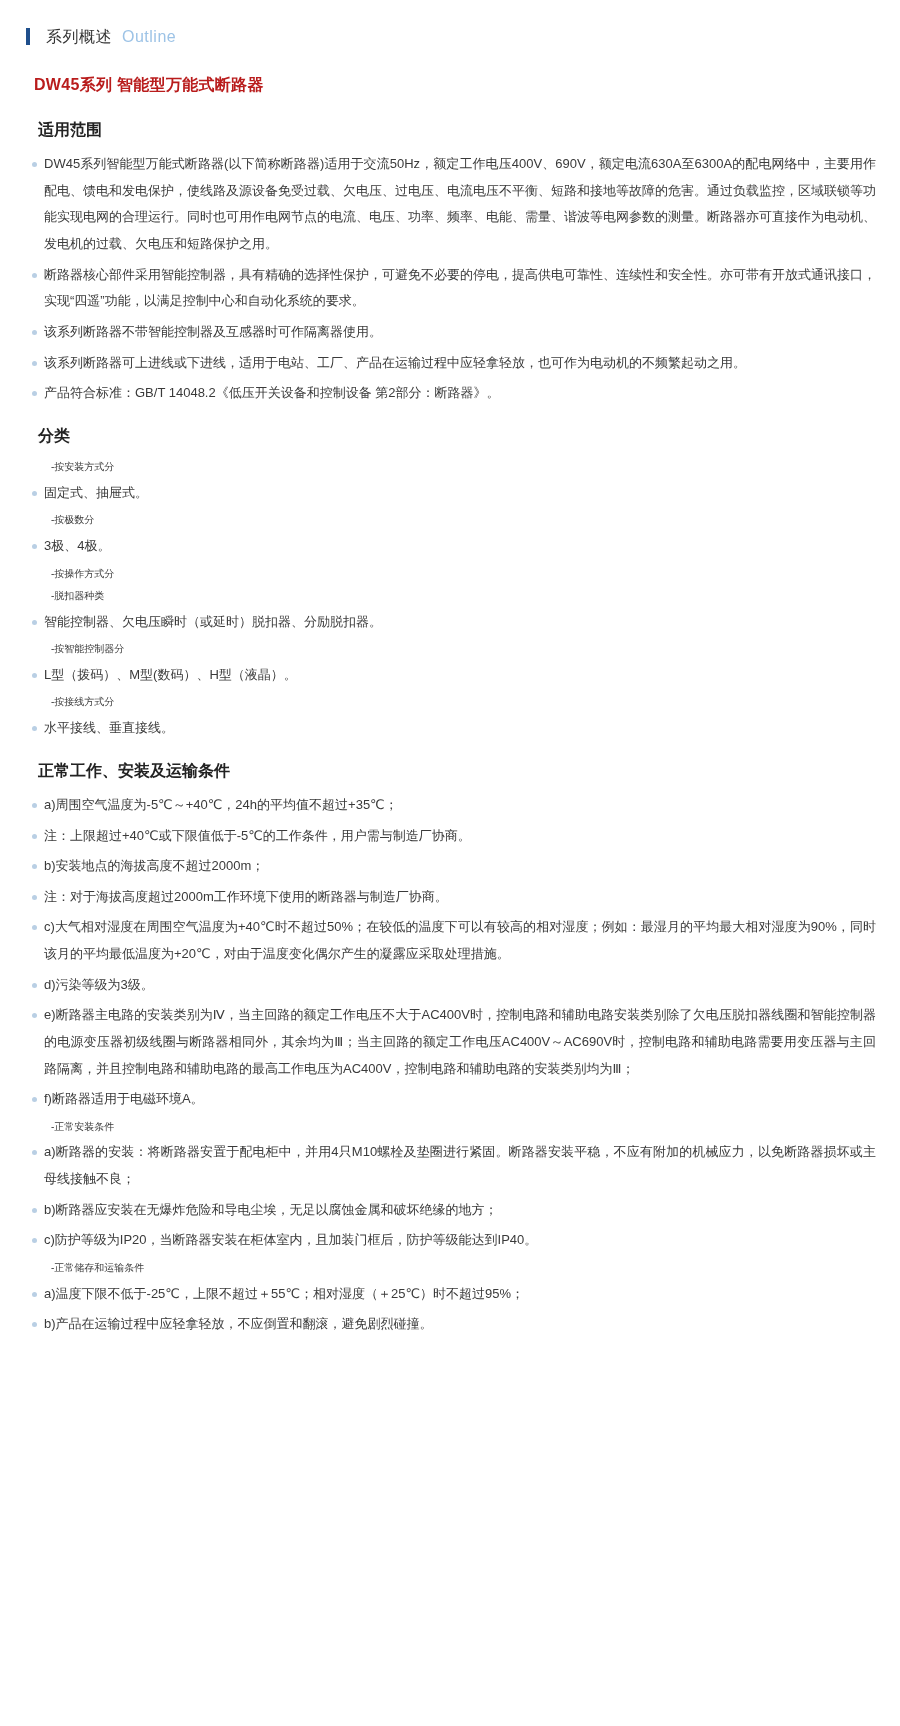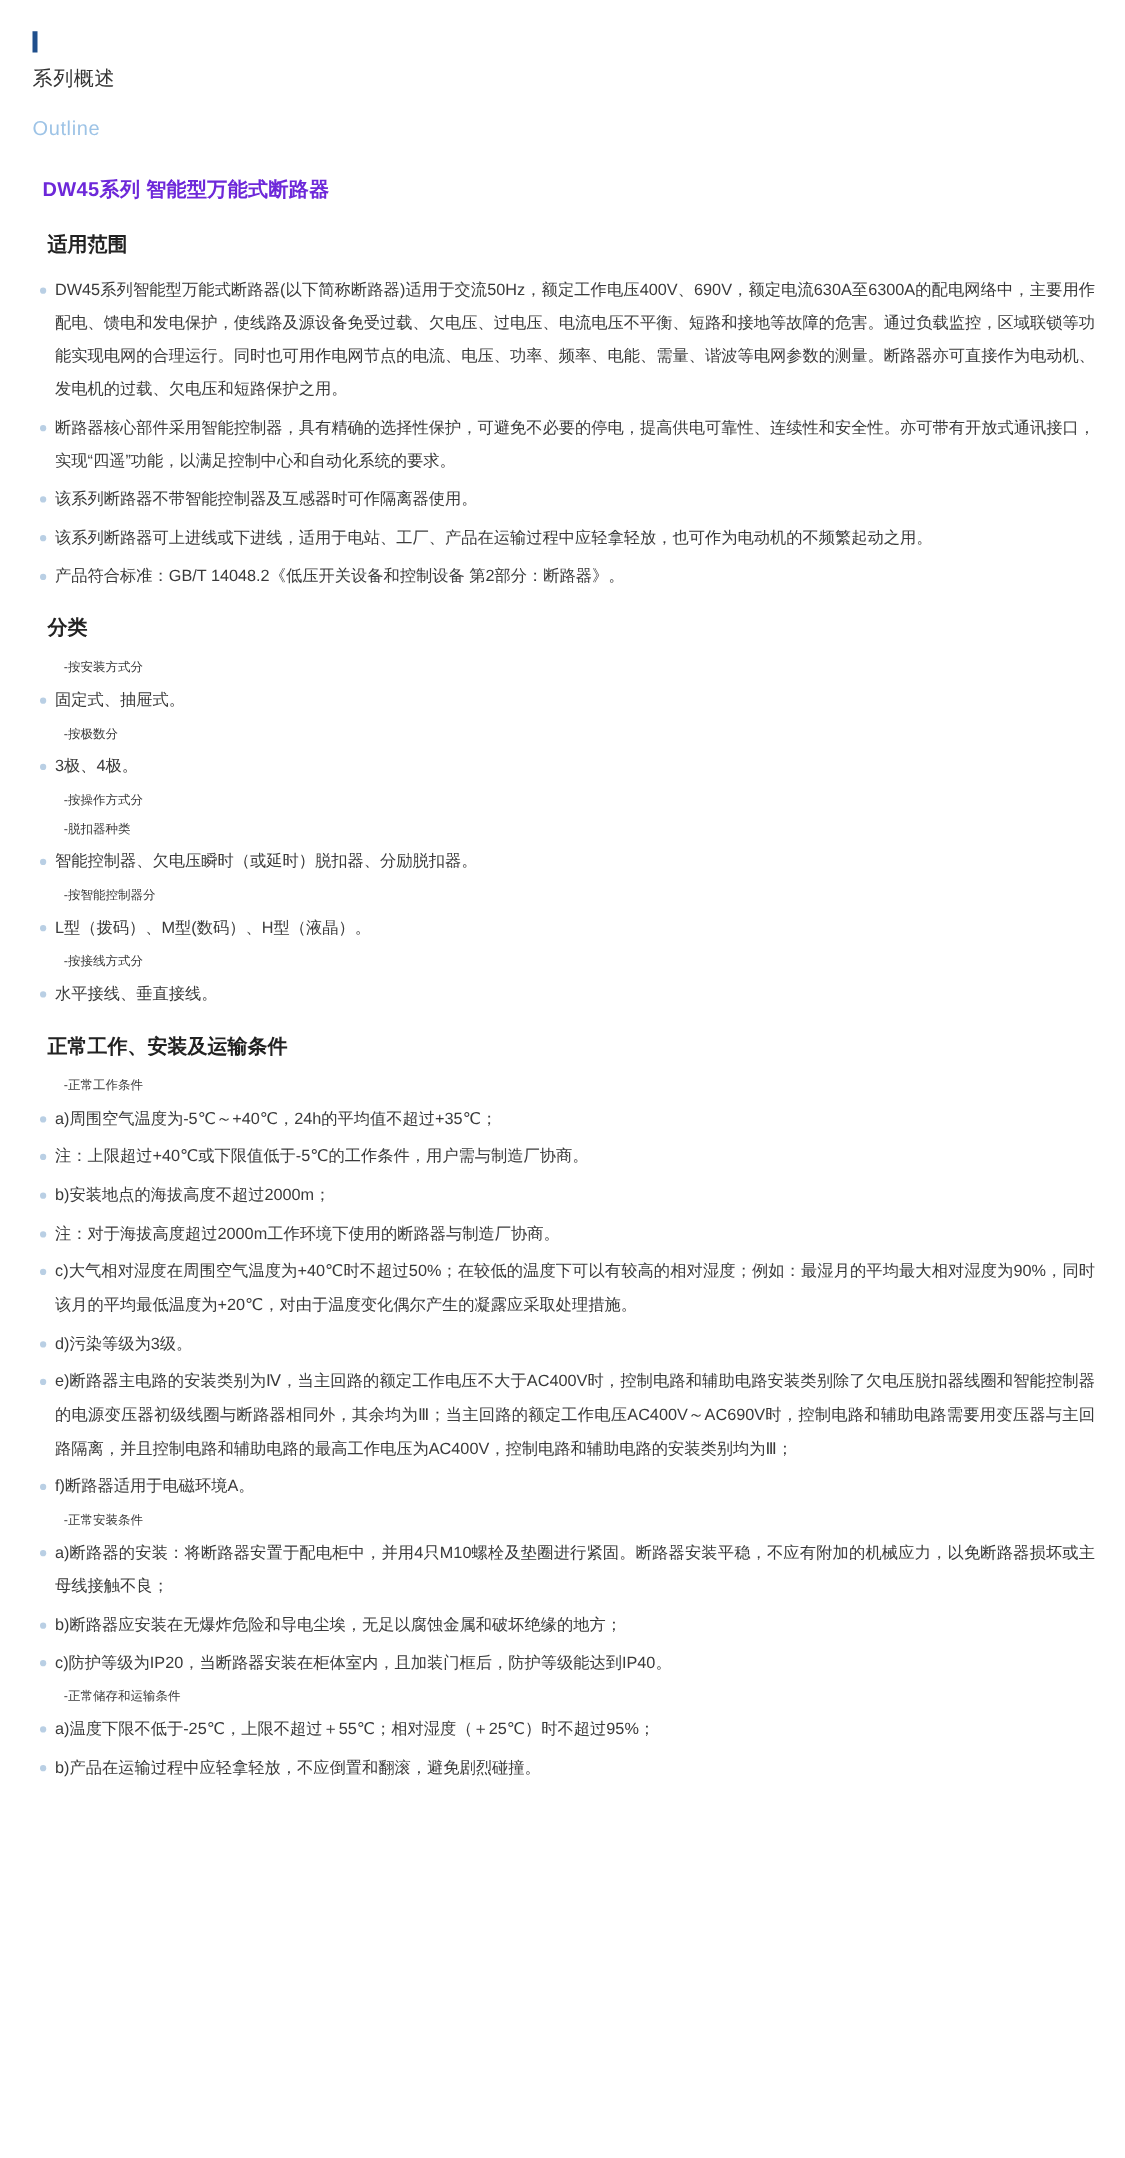--- a/index.html
+++ b/index.html
@@ -21,21 +21,20 @@
     padding: 22px 24px 20px 24px;
   }
 
   
   .section-header {
     display: flex;
     align-items: baseline;
     gap: 10px;
     padding-left: 2px;
     margin-bottom: 18px;
-    flex-direction: column;
   }
   .section-header .bar {
     width: 4px;
     height: 17px;
     background: #1f4f8c;
     display: inline-block;
     position: relative;
     top: 3px;
     margin-right: 6px;
   }
@@ -48,21 +47,21 @@
     font-size: 16px;
     color: #9dc3e6;
     letter-spacing: .5px;
     text-align: right;
   }
 
   
   .product-title {
     font-size: 16px;
     font-weight: bold;
-    color: #6d28d9;
+    color: #b91c1c;
     margin: 10px 0 14px 10px;
     letter-spacing: .3px;
   }
 
   
   .sub-heading {
     font-size: 16px;
     font-weight: bold;
     color: #222222;
     margin: 14px 0 6px 14px;
@@ -164,21 +163,20 @@
           <div class="bullet-text">L型（拨码）、M型(数码）、H型（液晶）。</div>
         </div>
         <div class="plain-row">-按接线方式分</div>
         <div class="bullet-row">
           <span class="bullet-dot"></span>
           <div class="bullet-text">水平接线、垂直接线。</div>
         </div>
       </div>
       <div class="block">
         <div class="sub-heading">正常工作、安装及运输条件</div>
-        <div class="plain-row">-正常工作条件</div>
         <div class="bullet-row">
           <span class="bullet-dot"></span>
           <div class="bullet-text">a)周围空气温度为-5℃～+40℃，24h的平均值不超过+35℃；</div>
         </div>
         <div class="bullet-row">
           <span class="bullet-dot"></span>
           <div class="bullet-text">注：上限超过+40℃或下限值低于-5℃的工作条件，用户需与制造厂协商。</div>
         </div>
         <div class="bullet-row">
           <span class="bullet-dot"></span>

